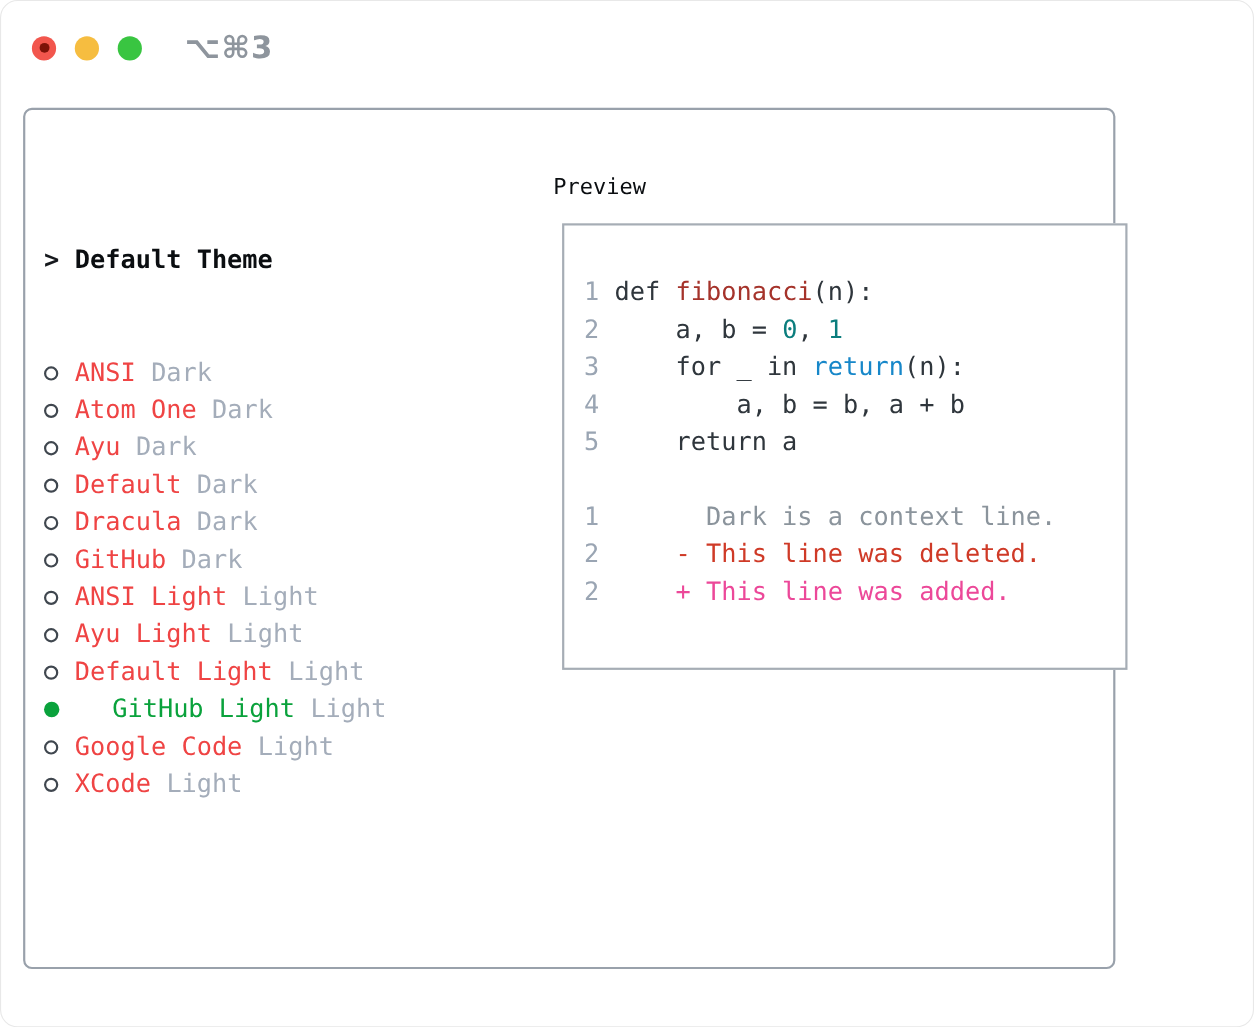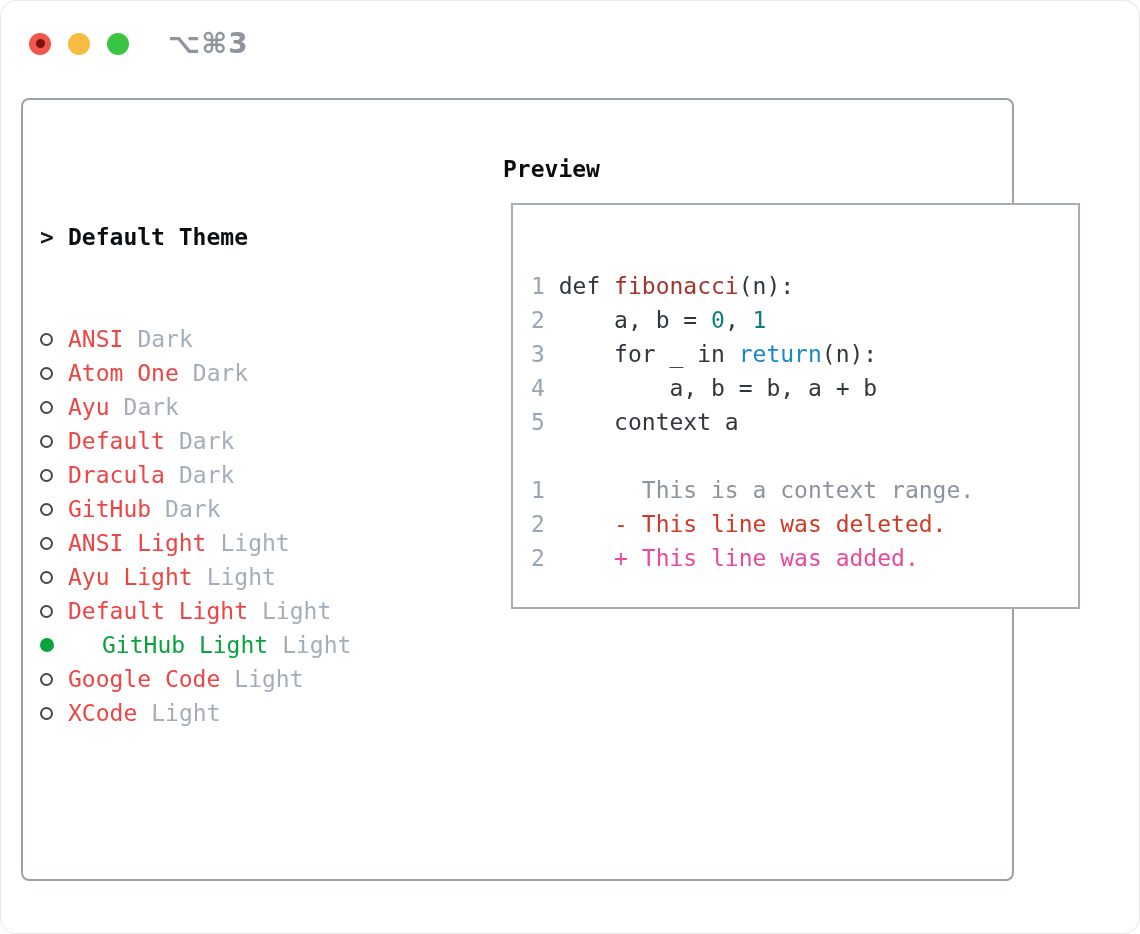--- a/index.html
+++ b/index.html
@@ -70,27 +70,27 @@
   }
   .list-title { font-weight: bold; color: #0b0e11; }
   .item-label { color: #ef4444; }
   .item-tag   { color: #a4adba; margin-left: 14px; }
   .sel .item-label { color: #0aa23c; margin-left: 34px; }
   .spacer { height: 34px; }
   
   .right-col { position: absolute; left: 480px; top: 52px; }
   .preview-title {
     height: 34px; line-height: 34px;
-    font-size: 23px; font-weight: bold; color: #0b0e11;
+    font-size: 20px; font-weight: normal; color: #0b0e11;
   }
   .preview-box {
     margin-top: 17px; margin-left: 8px;
-    width: 569px; height: 406px;
+    width: 514px; height: 406px;
     border: 2px solid #a6adb5;
-    padding: 64px 0 0 18px;
+    padding: 44px 0 0 18px;
     overflow: hidden;
     background: #ffffff;
   }
   .code-line {
     font-size: 23px; line-height: 34px; min-height: 34px;
     white-space: pre;
   }
   .ln        { color: #9aa5b3; }
   .c-default { color: #2f363c; }
   .c-function{ color: #a5332b; }
@@ -134,23 +134,23 @@
     </div>
 
     <div class="right-col">
       <div class="preview-title">Preview</div>
       <div class="preview-box">
         <div id="preview-lines">
             <div class="code-line"><span class="ln">1 </span><span class="c-default">def </span><span class="c-function">fibonacci</span><span class="c-default">(n):</span></div>
             <div class="code-line"><span class="ln">2 </span><span class="c-default">    a, b = </span><span class="c-number">0</span><span class="c-default">, </span><span class="c-number">1</span></div>
             <div class="code-line"><span class="ln">3 </span><span class="c-default">    for _ in </span><span class="c-builtin">return</span><span class="c-default">(n):</span></div>
             <div class="code-line"><span class="ln">4 </span><span class="c-default">        a, b = b, a + b</span></div>
-            <div class="code-line"><span class="ln">5 </span><span class="c-default">    context a</span></div>
+            <div class="code-line"><span class="ln">5 </span><span class="c-default">    return a</span></div>
             <div class="code-line"><span class="ln"></span></div>
-            <div class="code-line"><span class="ln">1 </span><span class="c-context">      This is a context range.</span></div>
+            <div class="code-line"><span class="ln">1 </span><span class="c-context">      Dark is a context line.</span></div>
             <div class="code-line"><span class="ln">2 </span><span class="c-deleted">    - This line was deleted.</span></div>
             <div class="code-line"><span class="ln">2 </span><span class="c-added">    + This line was added.</span></div>
           </div>
       </div>
     </div>
 
   </div>
 </div>
 
 </body></html>

